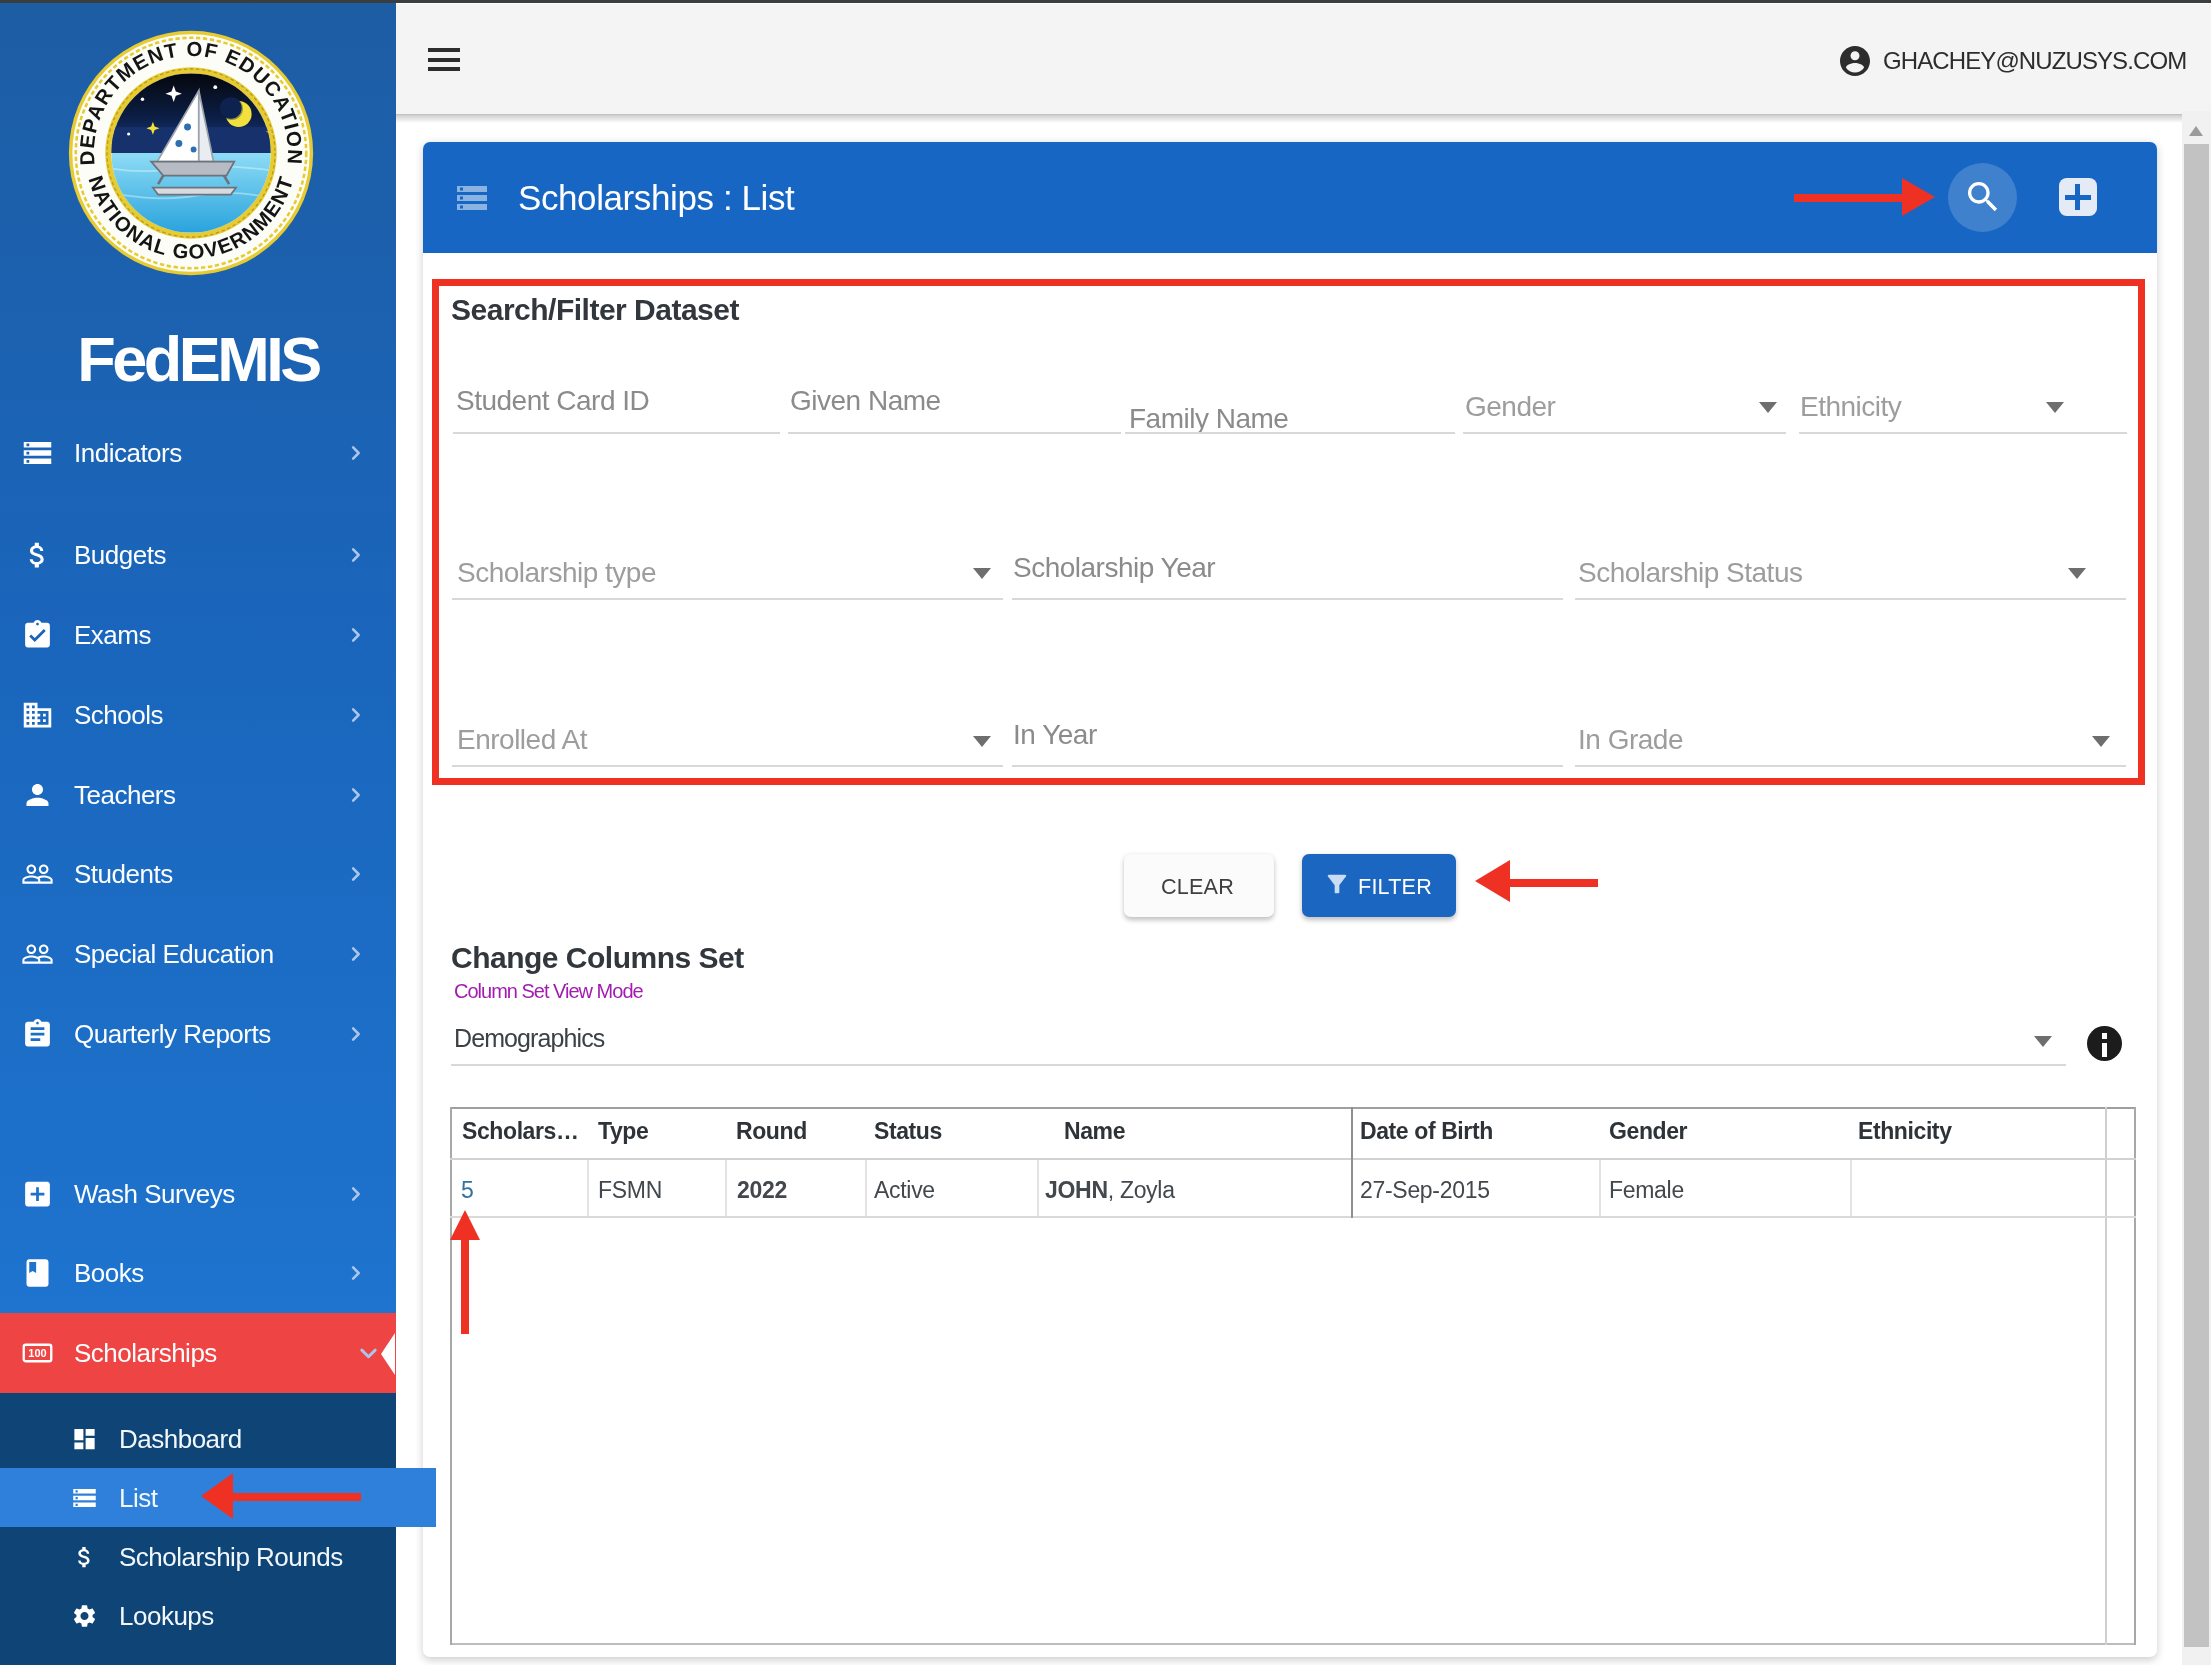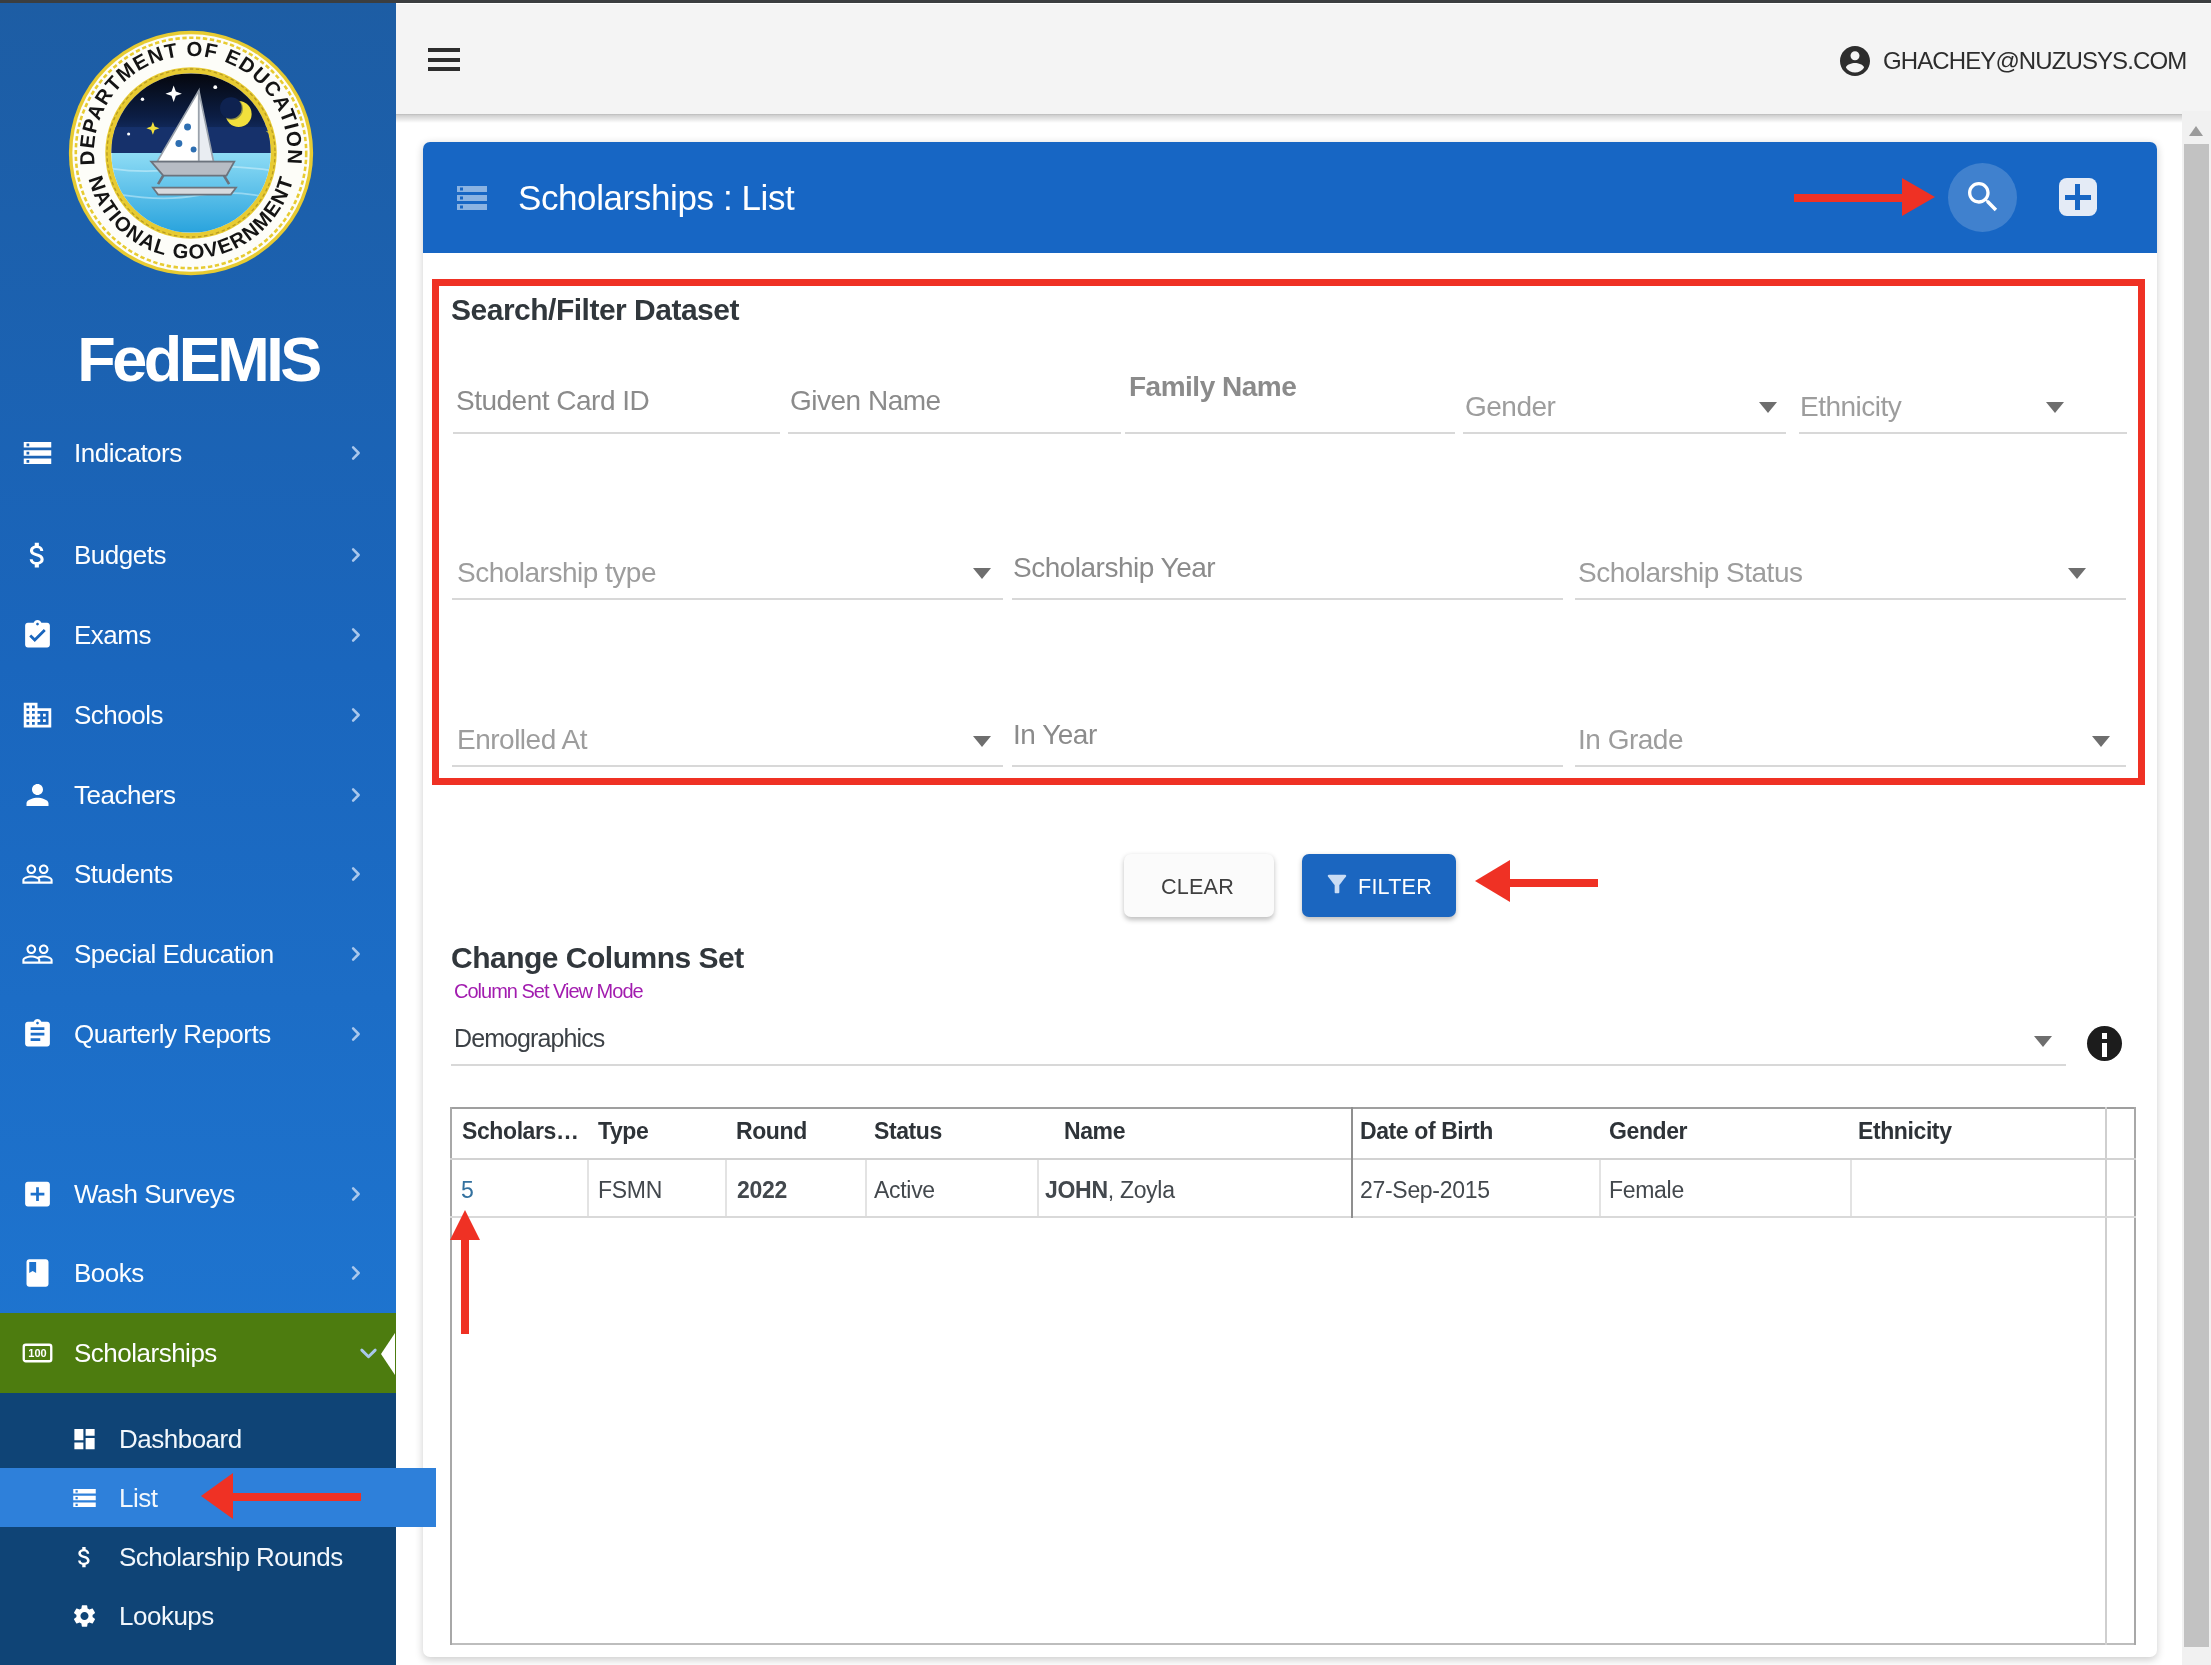--- a/index.html
+++ b/index.html
@@ -8,21 +8,21 @@
 .txt{position:absolute;white-space:nowrap;z-index:6;}
 
 #strip{left:0;top:0;width:2212px;height:2.6px;background:#3b3e40;z-index:60;}
 
 #side{left:0;top:0;width:396px;height:1665px;z-index:1;background:linear-gradient(180deg,#1d5da4 0%,#1a66bd 40%,#1e74cf 80%,#1f78d4 100%);}
 #brand{left:0;top:323px;width:396px;text-align:center;font-size:63px;font-weight:bold;letter-spacing:-3.5px;color:#fff;z-index:3;}
 .mi{position:absolute;left:0;width:396px;height:80px;z-index:3;}
 .mi .lbl{position:absolute;left:74px;top:50%;transform:translateY(-50%);font-size:26px;letter-spacing:-0.5px;color:#fdfeff;}
 .mi .ic{position:absolute;left:21px;top:50%;transform:translateY(-50%);width:33px;height:33px;}
 .mi .chev{position:absolute;left:346px;top:50%;transform:translateY(-50%);width:19px;height:19px;}
-#schrow{background:#4d7c0f;}
+#schrow{background:#ef4444;}
 #sub{left:0;top:1392px;width:396px;height:273px;background:#0f4476;z-index:2;}
 .si{position:absolute;left:0;width:436px;height:59px;z-index:3;}
 .si .lbl{position:absolute;left:119px;top:50%;transform:translateY(-50%);font-size:26px;letter-spacing:-0.5px;color:#f2f7fc;}
 .si .ic{position:absolute;left:71px;top:50%;transform:translateY(-50%);width:27px;height:27px;}
 #listrow{background:#2e80da;}
 #wedge{z-index:4;left:381px;top:1333px;width:0;height:0;border-top:21px solid transparent;border-bottom:21px solid transparent;border-right:14.7px solid #ffffff;z-index:7;}
 
 #topbar{left:396px;top:3.5px;width:1816px;height:111px;background:#f4f4f4;z-index:10;}
 #topsh{left:396px;top:114px;width:1816px;height:8.6px;background:linear-gradient(180deg,rgba(0,0,0,0.22),rgba(0,0,0,0));z-index:10;}
 .hbar{position:absolute;left:428px;width:32px;height:4.3px;background:#2d2d2d;z-index:11;}
@@ -273,21 +273,21 @@
   <div id="plusbox" class="abs"></div>
   <div class="abs" style="left:2065px;top:195px;width:26px;height:5.2px;background:#1766c4;z-index:6;"></div>
   <div class="abs" style="left:2075px;top:184px;width:5.2px;height:26px;background:#1766c4;z-index:6;"></div>
 
   <div id="redbox" class="abs"></div>
 
   <div class="txt h1" style="left:451px;top:295px;">Search/Filter Dataset</div>
 
   <div class="txt flabel" style="left:456px;top:387px;">Student Card ID</div>
   <div class="txt flabel" style="left:790px;top:387px;">Given Name</div>
-  <div class="txt flabel" style="left:1129px;top:373px;font-weight:bold;">Family Name</div>
+  <div class="txt flabel" style="left:1129px;top:405px;">Family Name</div>
   <div class="txt slabel" style="left:1465px;top:393px;">Gender</div>
   <div class="txt slabel" style="left:1800px;top:393px;">Ethnicity</div>
   <div class="uline" style="left:453px;top:432px;width:327px;"></div>
   <div class="uline" style="left:788px;top:432px;width:333px;"></div>
   <div class="uline" style="left:1125px;top:432px;width:330px;"></div>
   <div class="uline" style="left:1463px;top:432px;width:323px;"></div>
   <div class="uline" style="left:1799px;top:432px;width:328px;"></div>
   <div class="caret" style="left:1759px;top:402px;"></div>
   <div class="caret" style="left:2046px;top:402px;"></div>
 

